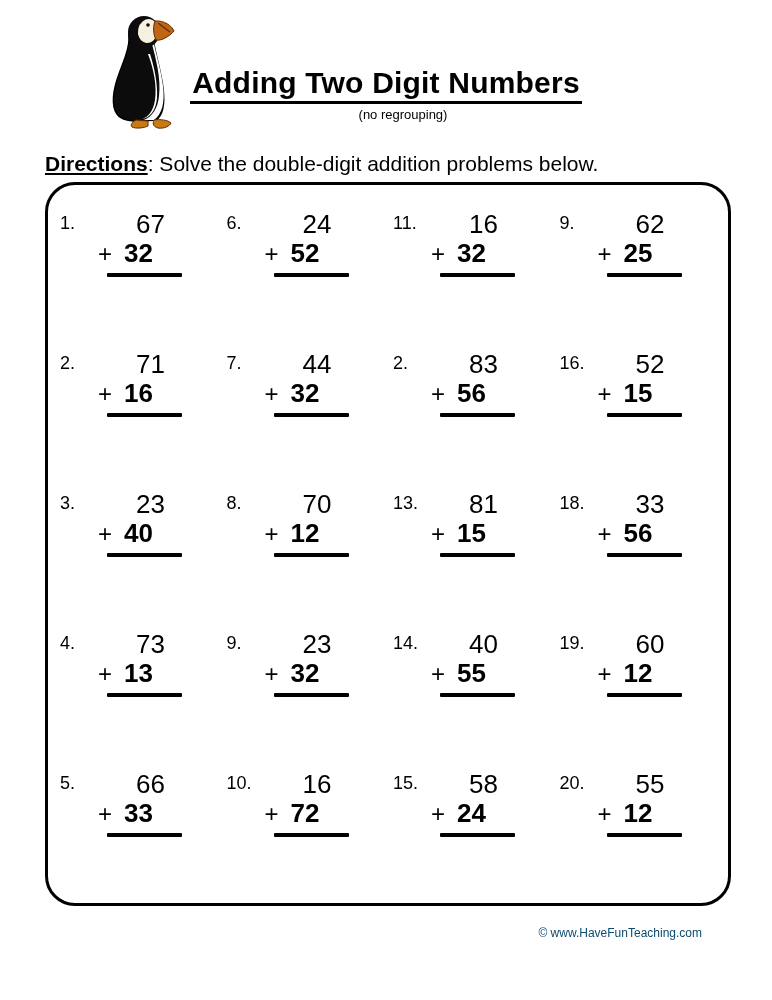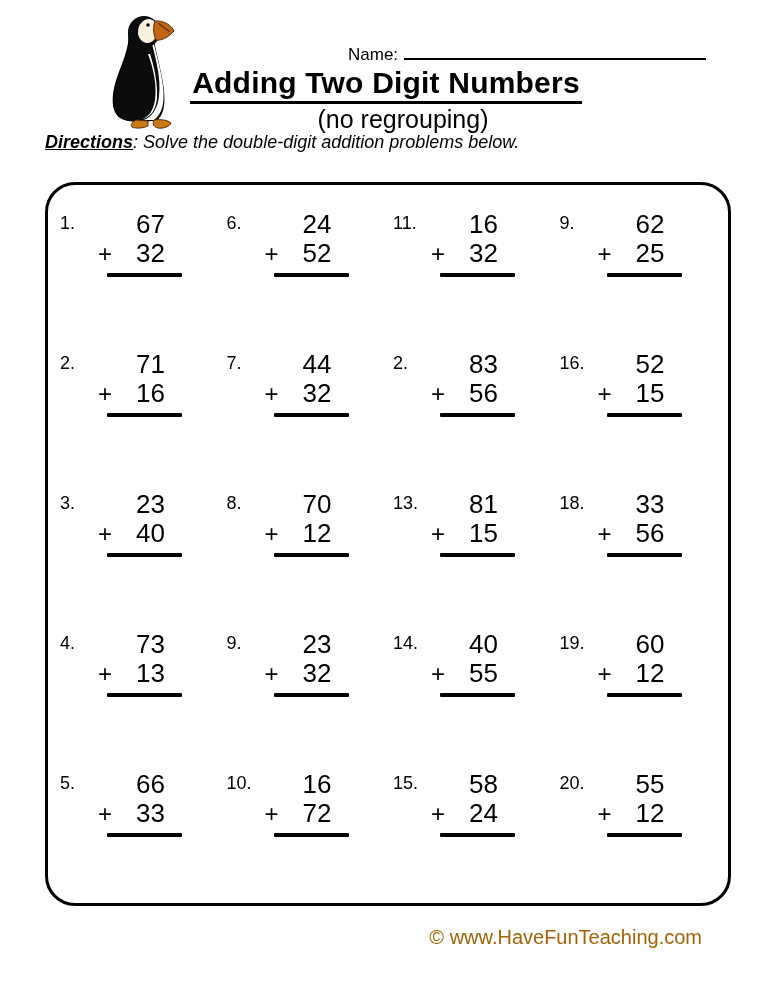--- a/index.html
+++ b/index.html
@@ -14,47 +14,47 @@
   .page { position:absolute; inset:0; }
 
   
   .puffin-wrap { position:absolute; left:108px; top:14px; width:76px; height:118px; }
   .name-row { position:absolute; left:348px; top:44px; font-size:17px; white-space:nowrap; }
   .name-line { display:inline-block; width:302px; height:14px; border-bottom:2px solid #000; margin-left:6px; }
 
   .title-wrap { position:absolute; top:67px; left:0; width:772px; text-align:center; box-sizing:border-box; }
   .title { display:inline-block; font-size:30px; font-weight:600; letter-spacing:0.2px; border-bottom:3px solid #000; padding:0 2px 2px 2px; line-height:1.05; }
   .subtitle-wrap { position:absolute; top:105px; left:0; width:772px; text-align:center; padding-left:34px; box-sizing:border-box; }
-  .subtitle { font-size:25px; }
-
-  .directions { position:absolute; top:132px; left:45px; font-size:18px;font-style:italic; }
+  .subtitle { font-size:13px; }
+
+  .directions { position:absolute; top:152px; left:45px; font-size:21px; }
   .dir-label { font-weight:bold; text-decoration:underline; }
 
   
   .box {
     position:absolute; left:45px; top:182px;
     width:686px; height:724px;
     border:3px solid #000; border-radius:30px;
     box-sizing:border-box;
     display:grid;
     grid-template-columns:repeat(4, 1fr);
     grid-template-rows:repeat(5, 140px);
     padding:25px 2px 0 12px;
   }
   .cell { display:flex; align-items:flex-start; }
   .pnum { font-size:18px; width:38px; flex:none; padding-top:3px; }
   .prob { width:84px; flex:none; font-size:26px; line-height:1.12; }
   .top-num { text-align:right; padding-right:17px; }
   .bottom-row { display:flex; align-items:baseline; }
   .plus { font-size:24px; }
-  .bottom-num { flex:1; text-align:right; padding-right:17px; }
+  .bottom-num { flex:1; text-align:center; padding-right:17px;font-weight:bold; }
   .ans-line { height:4px; background:#000; margin-left:9px; margin-top:5px; border-radius:1px; }
 
   
-  .footer { position:absolute; top:926px; right:70px; font-size:20px; color:#a16207; }
+  .footer { position:absolute; top:926px; right:70px; font-size:12px; color:#0c4a6e; }
 </style>
 </head>
 <body>
 
 <div class="page">
 
   <div class="puffin-wrap">
     <svg width="76" height="118" viewBox="0 0 76 118" xmlns="http://www.w3.org/2000/svg">
 
       <path d="M34 6 C24 8 20 16 21 26 C21 36 16 46 11 60 C5 76 3 92 9 100 C13 106 24 108 33 107 L48 106 C55 101 57 90 55 74 C53 58 48 42 46 30 C45 22 44 12 40 7 C38 5 36 5 34 6 Z" fill="#0c0c0c" stroke="#000" stroke-width="1.5"></path>
@@ -69,23 +69,20 @@
       <circle cx="40" cy="11" r="1.8" fill="#0c0c0c"></circle>
 
       <path d="M47 7 C56 6 64 12 66 17 C60 24 52 27 48 26 C45 20 45 12 47 7 Z" fill="#c06514" stroke="#5a2d05" stroke-width="1"></path>
       <path d="M50 9 L62 18" stroke="#5a2d05" stroke-width="1.2" fill="none"></path>
 
       <path d="M28 106 C24 108 22 111 24 113 C28 115 36 114 40 112 L40 107 Z" fill="#c97a16" stroke="#5a2d05" stroke-width="1"></path>
       <path d="M46 106 C44 110 46 113 50 114 C56 115 62 112 63 109 C60 106 52 105 46 106 Z" fill="#c97a16" stroke="#5a2d05" stroke-width="1"></path>
     </svg>
   </div>
 
-  <div class="name-row">
-    <span>Name:</span><span class="name-line"></span>
-  </div>
 
   <div class="title-wrap">
     <span class="title">Adding Two Digit Numbers</span>
   </div>
   <div class="subtitle-wrap">
     <span class="subtitle">(no regrouping)</span>
   </div>
 
   <div class="directions">
     <span class="dir-label">Directions</span><span>:  Solve the double-digit addition problems below.</span>

